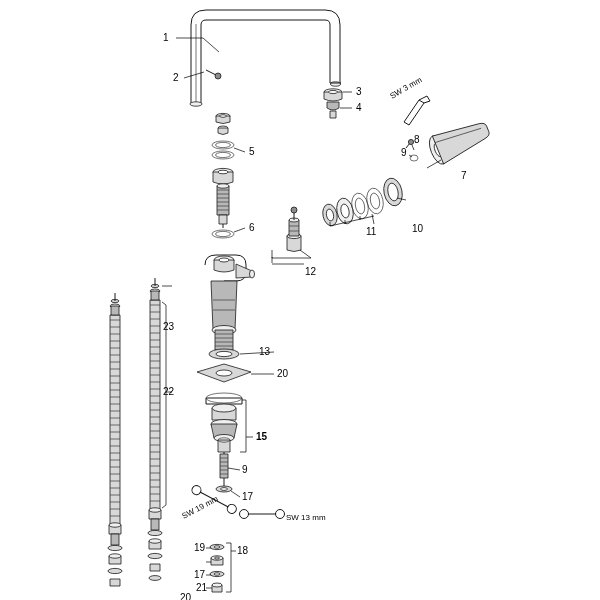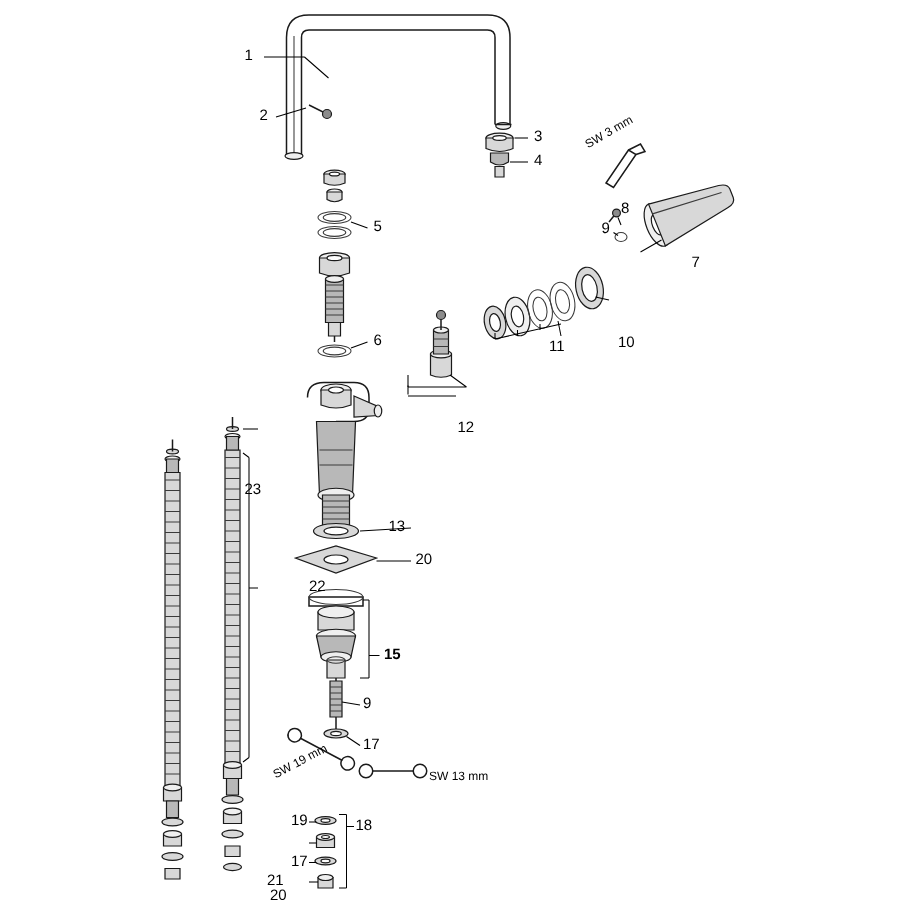--- a/index.html
+++ b/index.html
@@ -354,31 +354,31 @@
   <div class="lbl" style="left:173px; top:72px;">2</div>
   <div class="lbl" style="left:356px; top:86px;">3</div>
   <div class="lbl" style="left:356px; top:102px;">4</div>
   <div class="lbl" style="left:249px; top:146px;">5</div>
   <div class="lbl" style="left:249px; top:222px;">6</div>
   <div class="lbl" style="left:461px; top:170px;">7</div>
   <div class="lbl" style="left:414px; top:134px;">8</div>
   <div class="lbl" style="left:401px; top:147px;">9</div>
   <div class="lbl" style="left:412px; top:195px;margin-top:28px;">10</div>
   <div class="lbl" style="left:366px; top:226px;">11</div>
-  <div class="lbl" style="left:305px; top:280px;">12</div>
+  <div class="lbl" style="left:305px; top:266px;">12</div>
   <div class="lbl" style="left:259px; top:346px;">13</div>
   <div class="lbl" style="left:277px; top:368px;">20</div>
   <div class="lbl" style="left:256px; top:431px;font-weight:bold;">15</div>
   <div class="lbl" style="left:242px; top:464px;">9</div>
   <div class="lbl" style="left:242px; top:491px;">17</div>
   <div class="lbl" style="left:237px; top:545px;">18</div>
   <div class="lbl" style="left:194px; top:542px;">19</div>
   <div class="lbl" style="left:180px; top:556px;margin-top:36px;">20</div>
   <div class="lbl" style="left:194px; top:569px;">17</div>
-  <div class="lbl" style="left:178px; top:582px;">21</div>
-  <div class="lbl" style="left:163px; top:386px;margin-left:43px;">22</div>
+  <div class="lbl" style="left:196px; top:582px;">21</div>
+  <div class="lbl" style="left:163px; top:386px;">22</div>
   <div class="lbl" style="left:163px; top:279px;margin-top:42px;">23</div>
 
   <div class="lbl tool" style="left:388px; top:92px; transform:rotate(-30deg); transform-origin:left top;">SW 3 mm</div>
   <div class="lbl tool" style="left:180px; top:512px; transform:rotate(-28deg); transform-origin:left top;">SW 19 mm</div>
   <div class="lbl tool" style="left:286px; top:512px;">SW 13 mm</div>
 
 </div>
 
 </body></html>

